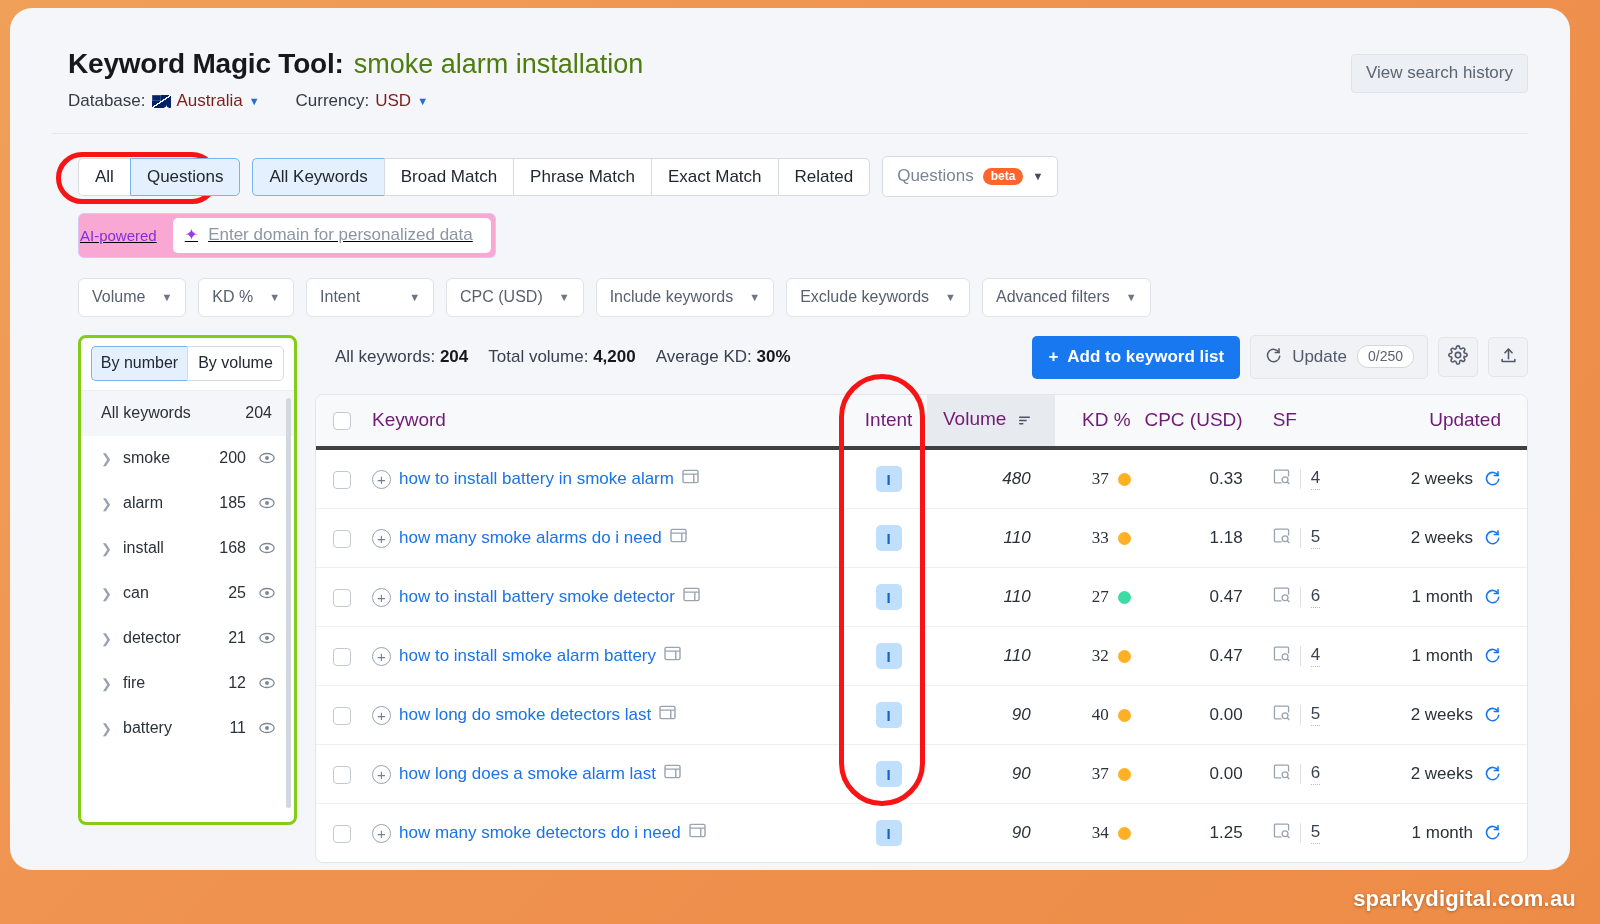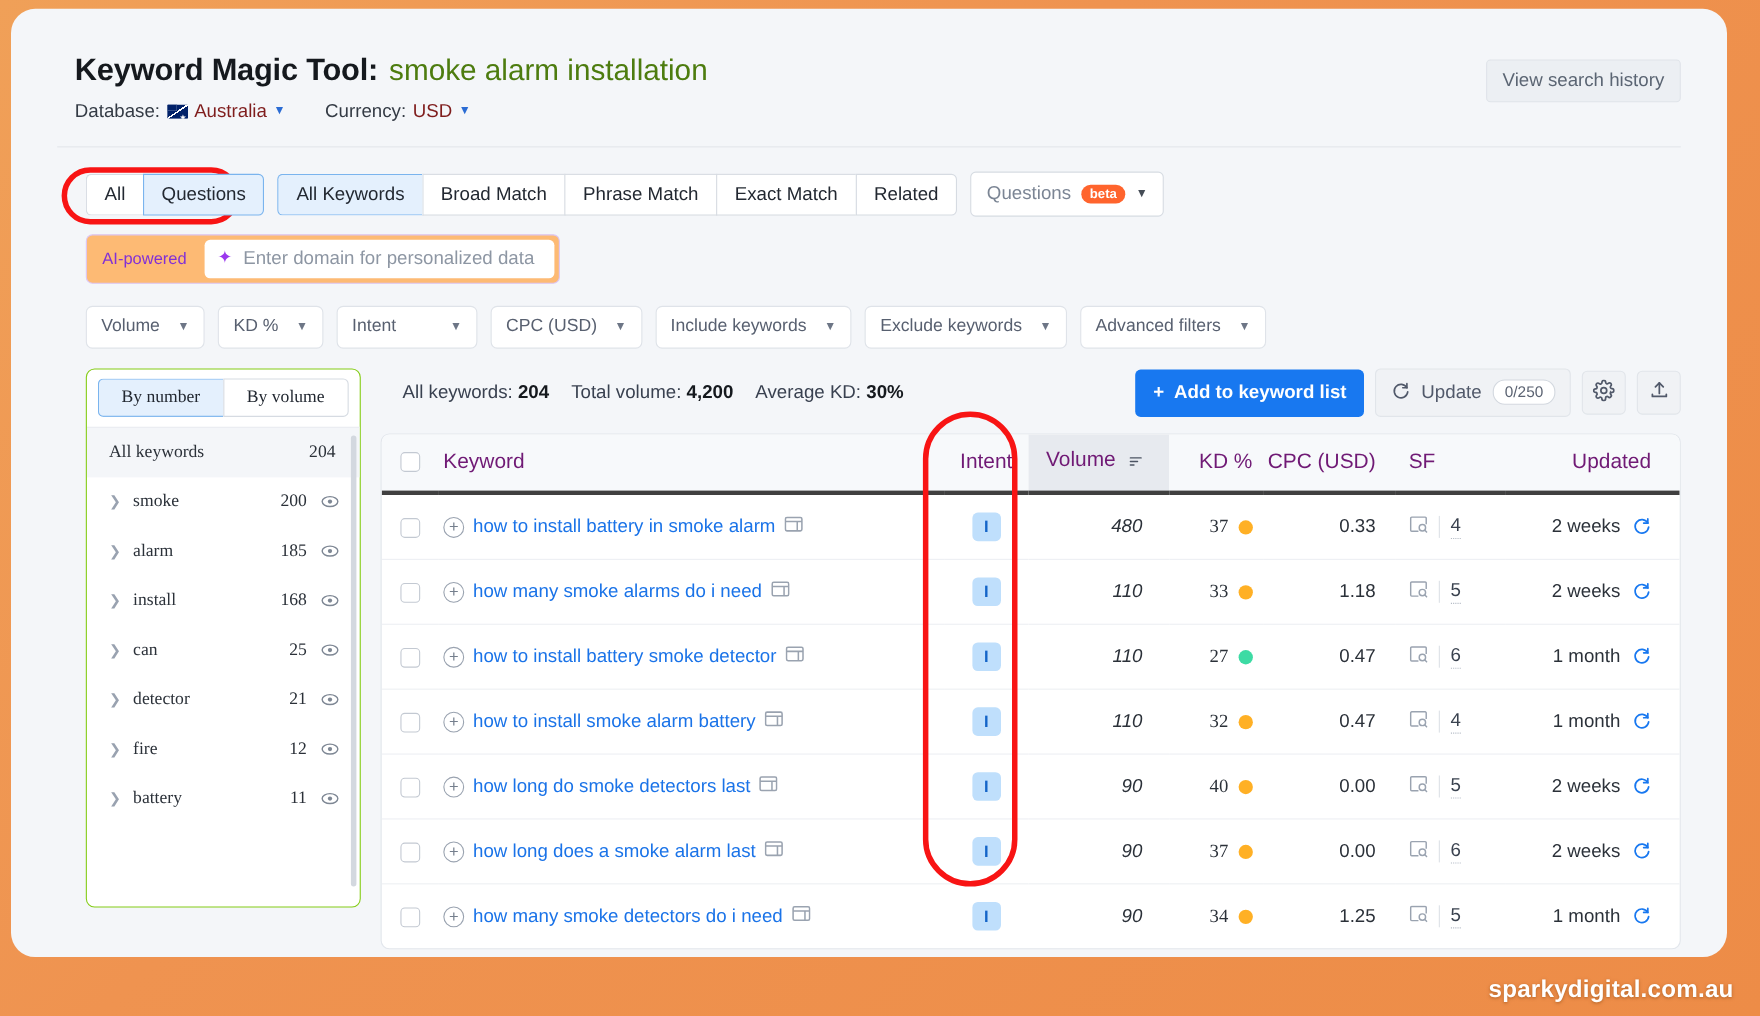--- a/index.html
+++ b/index.html
@@ -78,22 +78,23 @@
   }
   .beta-badge {
     background: #ff642d; color: #fff; font-size: 12px; font-weight: bold;
     padding: 2px 8px 3px; border-radius: 9px; line-height: 1;
   }
 
   
   .ai-row { padding: 16px 0 0 68px; }
   .ai-wrap {
     display: inline-flex; align-items: center;
-    background: #fdba74; border: 1px solid #dcc6f6; border-radius: 6px;
-    padding: 0 0 0 14px;
+    background: #f9a8d4; border: 1px solid #dcc6f6; border-radius: 6px;
+    padding: 0 0 0 1px;
+    text-decoration: underline;
   }
   .ai-label { font-size: 15px; color: #8230d6; padding-right: 12px; }
   .ai-input {
     display: flex; align-items: center; gap: 10px;
     background: #fff; border-radius: 5px; padding: 7px 18px 8px 12px;
     margin: 4px; min-width: 318px;
   }
   .sparkle { color: #9b38ee; font-size: 16px; line-height: 1; }
   .ai-placeholder { font-size: 17px; color: #8d96a3; }
 
@@ -105,22 +106,22 @@
     padding: 9px 13px 10px; font-size: 16px; color: #586070;
     min-width: 92px;
   }
   .filter-pill .caret-g { color: #6d7686; font-size: 11px; }
 
   
   .body-split { display: flex; gap: 18px; padding: 18px 42px 0 68px; }
 
   
   .sidebar {
-    width: 250px; background: #fff; border: 1px solid #84cc16;
-    border-radius: 8px; overflow: hidden; height: 490px; position: relative; font-family: Liberation Serif, serif;
+    width: 219px; background: #fff; border: 3px solid #84cc16;
+    border-radius: 8px; overflow: hidden; height: 490px; position: relative;
   }
   .side-toggle { display: flex; padding: 8px 10px 9px; gap: 0; }
   .side-toggle button {
     flex: 1; font-family: inherit; font-size: 16px; padding: 8px 4px 9px;
     border: 1px solid #d6dbe2; background: #fff; color: #222831; line-height: 1;
   }
   .side-toggle button:first-child { border-radius: 5px 0 0 5px; border-right-width: 0; }
   .side-toggle button:last-child { border-radius: 0 5px 5px 0; }
   .side-toggle button.active { background: #e4f0fd; border-color: #7ab4ee; }
 

